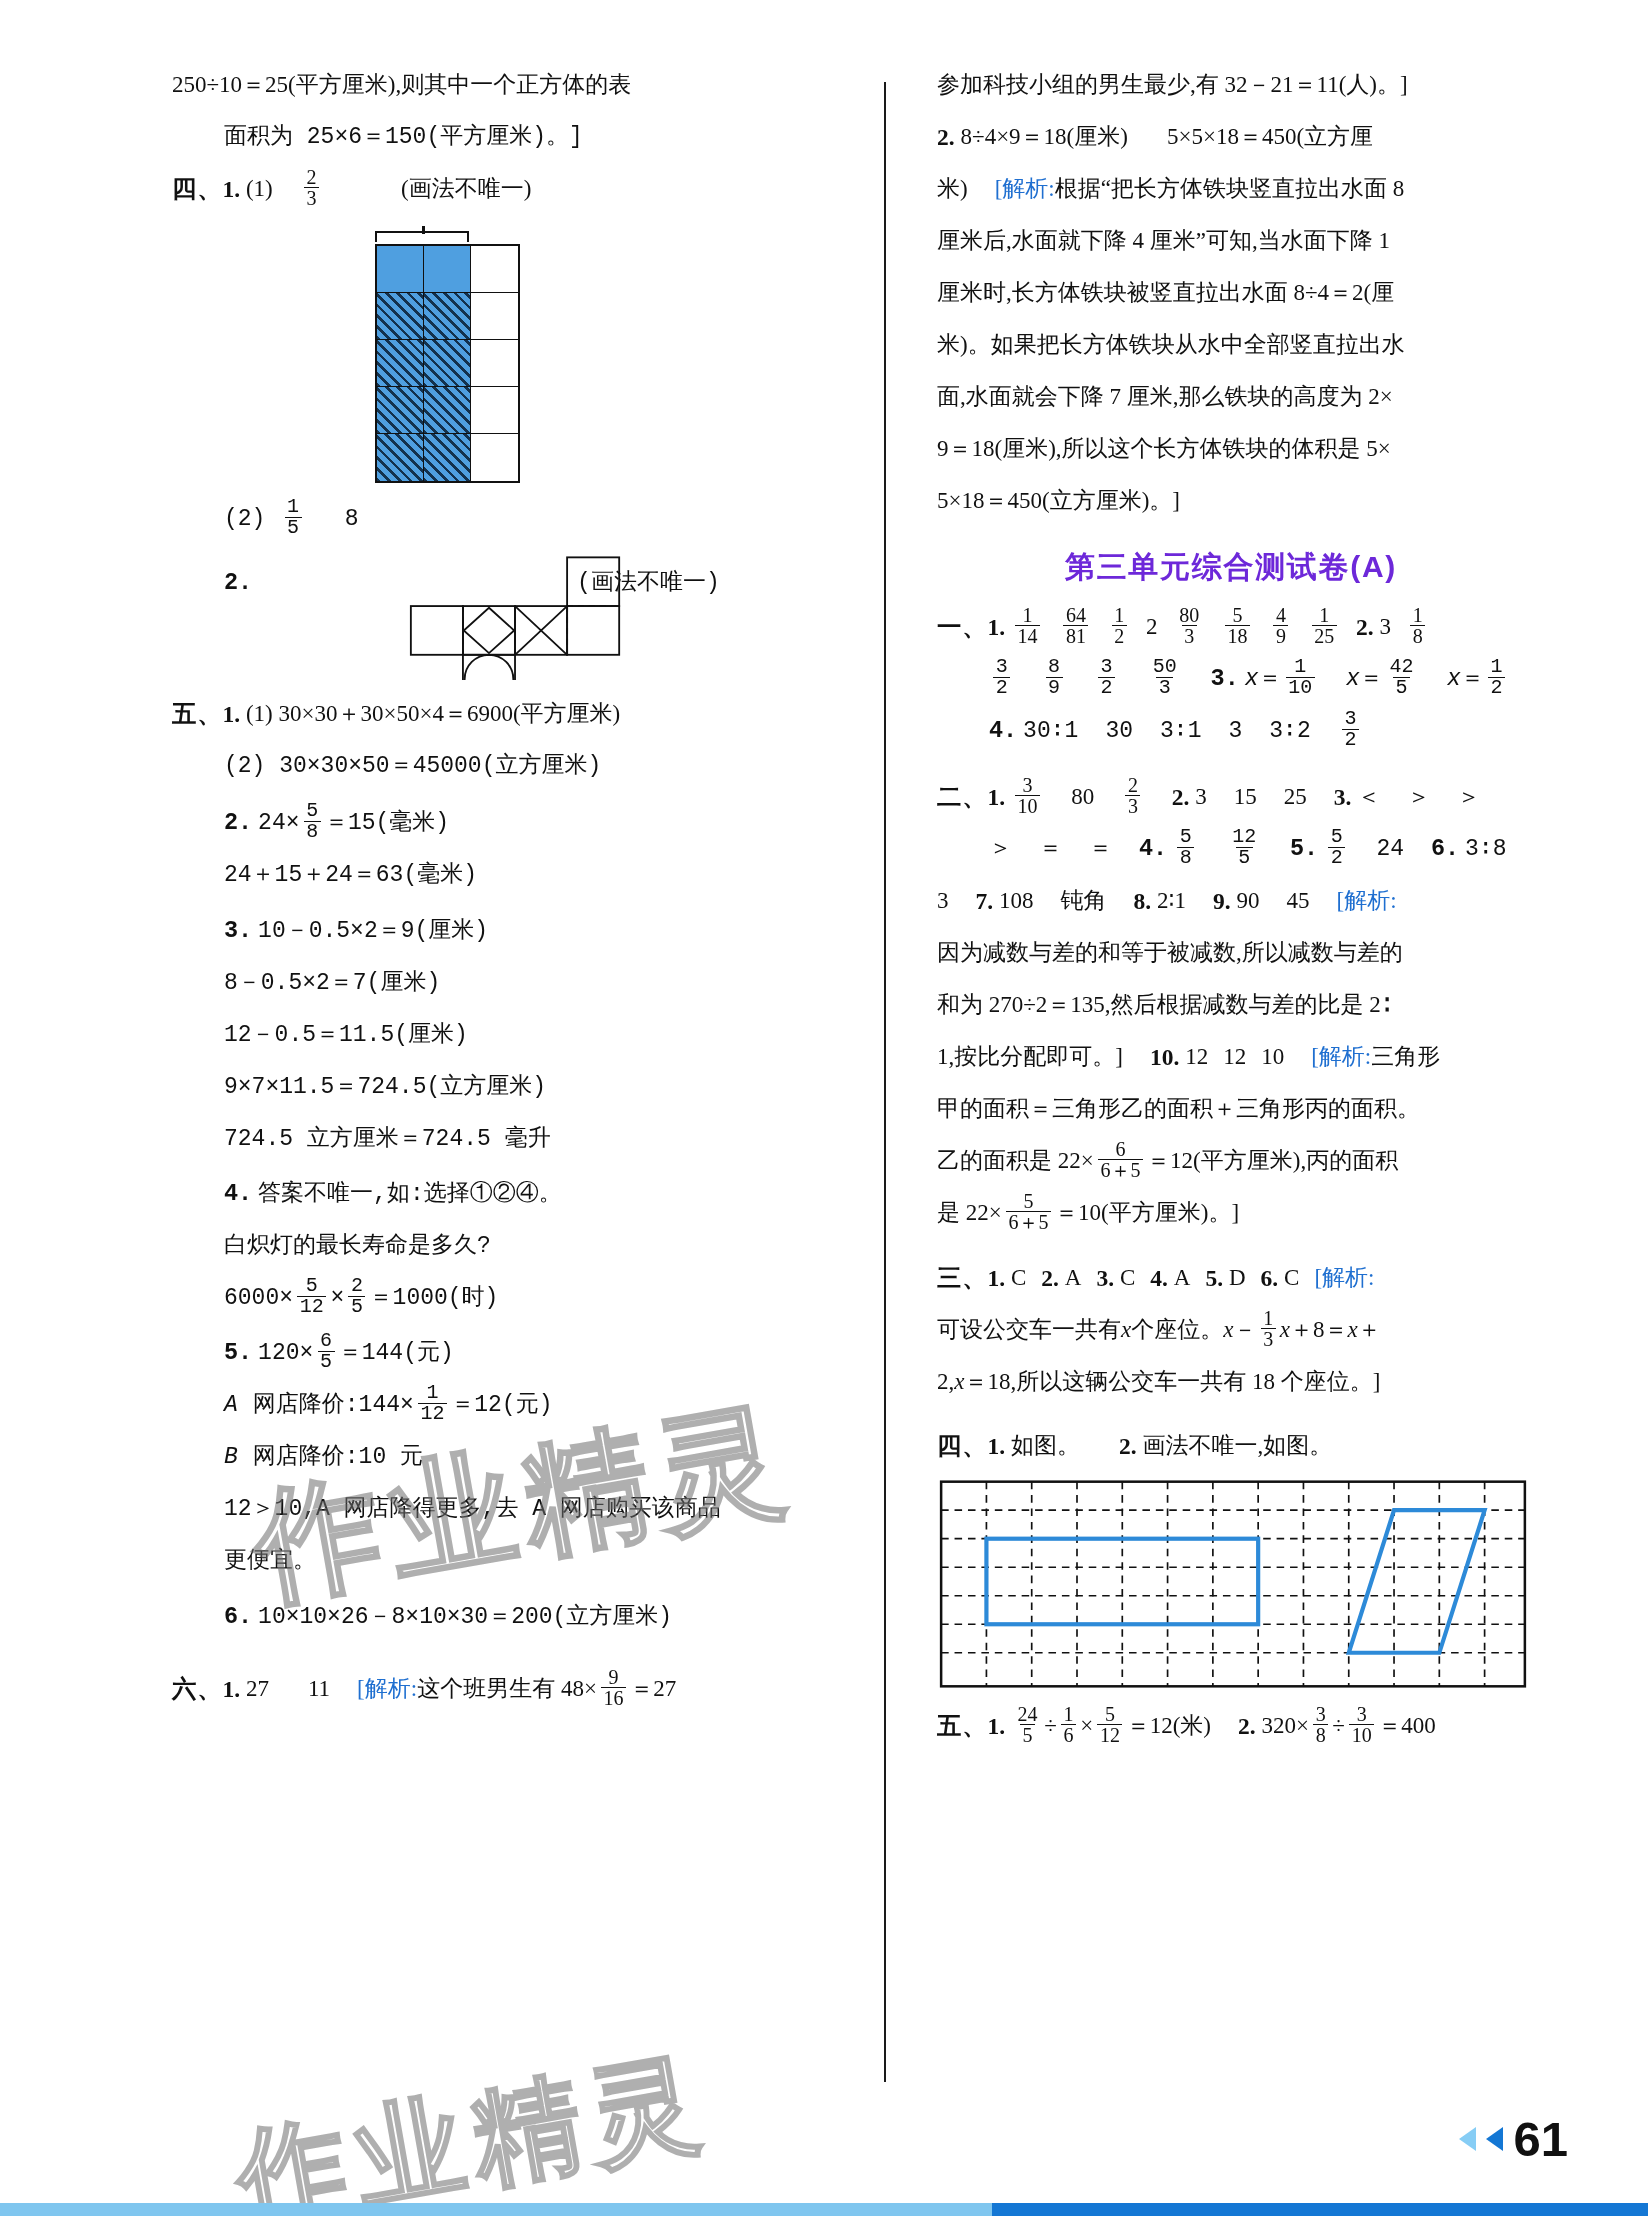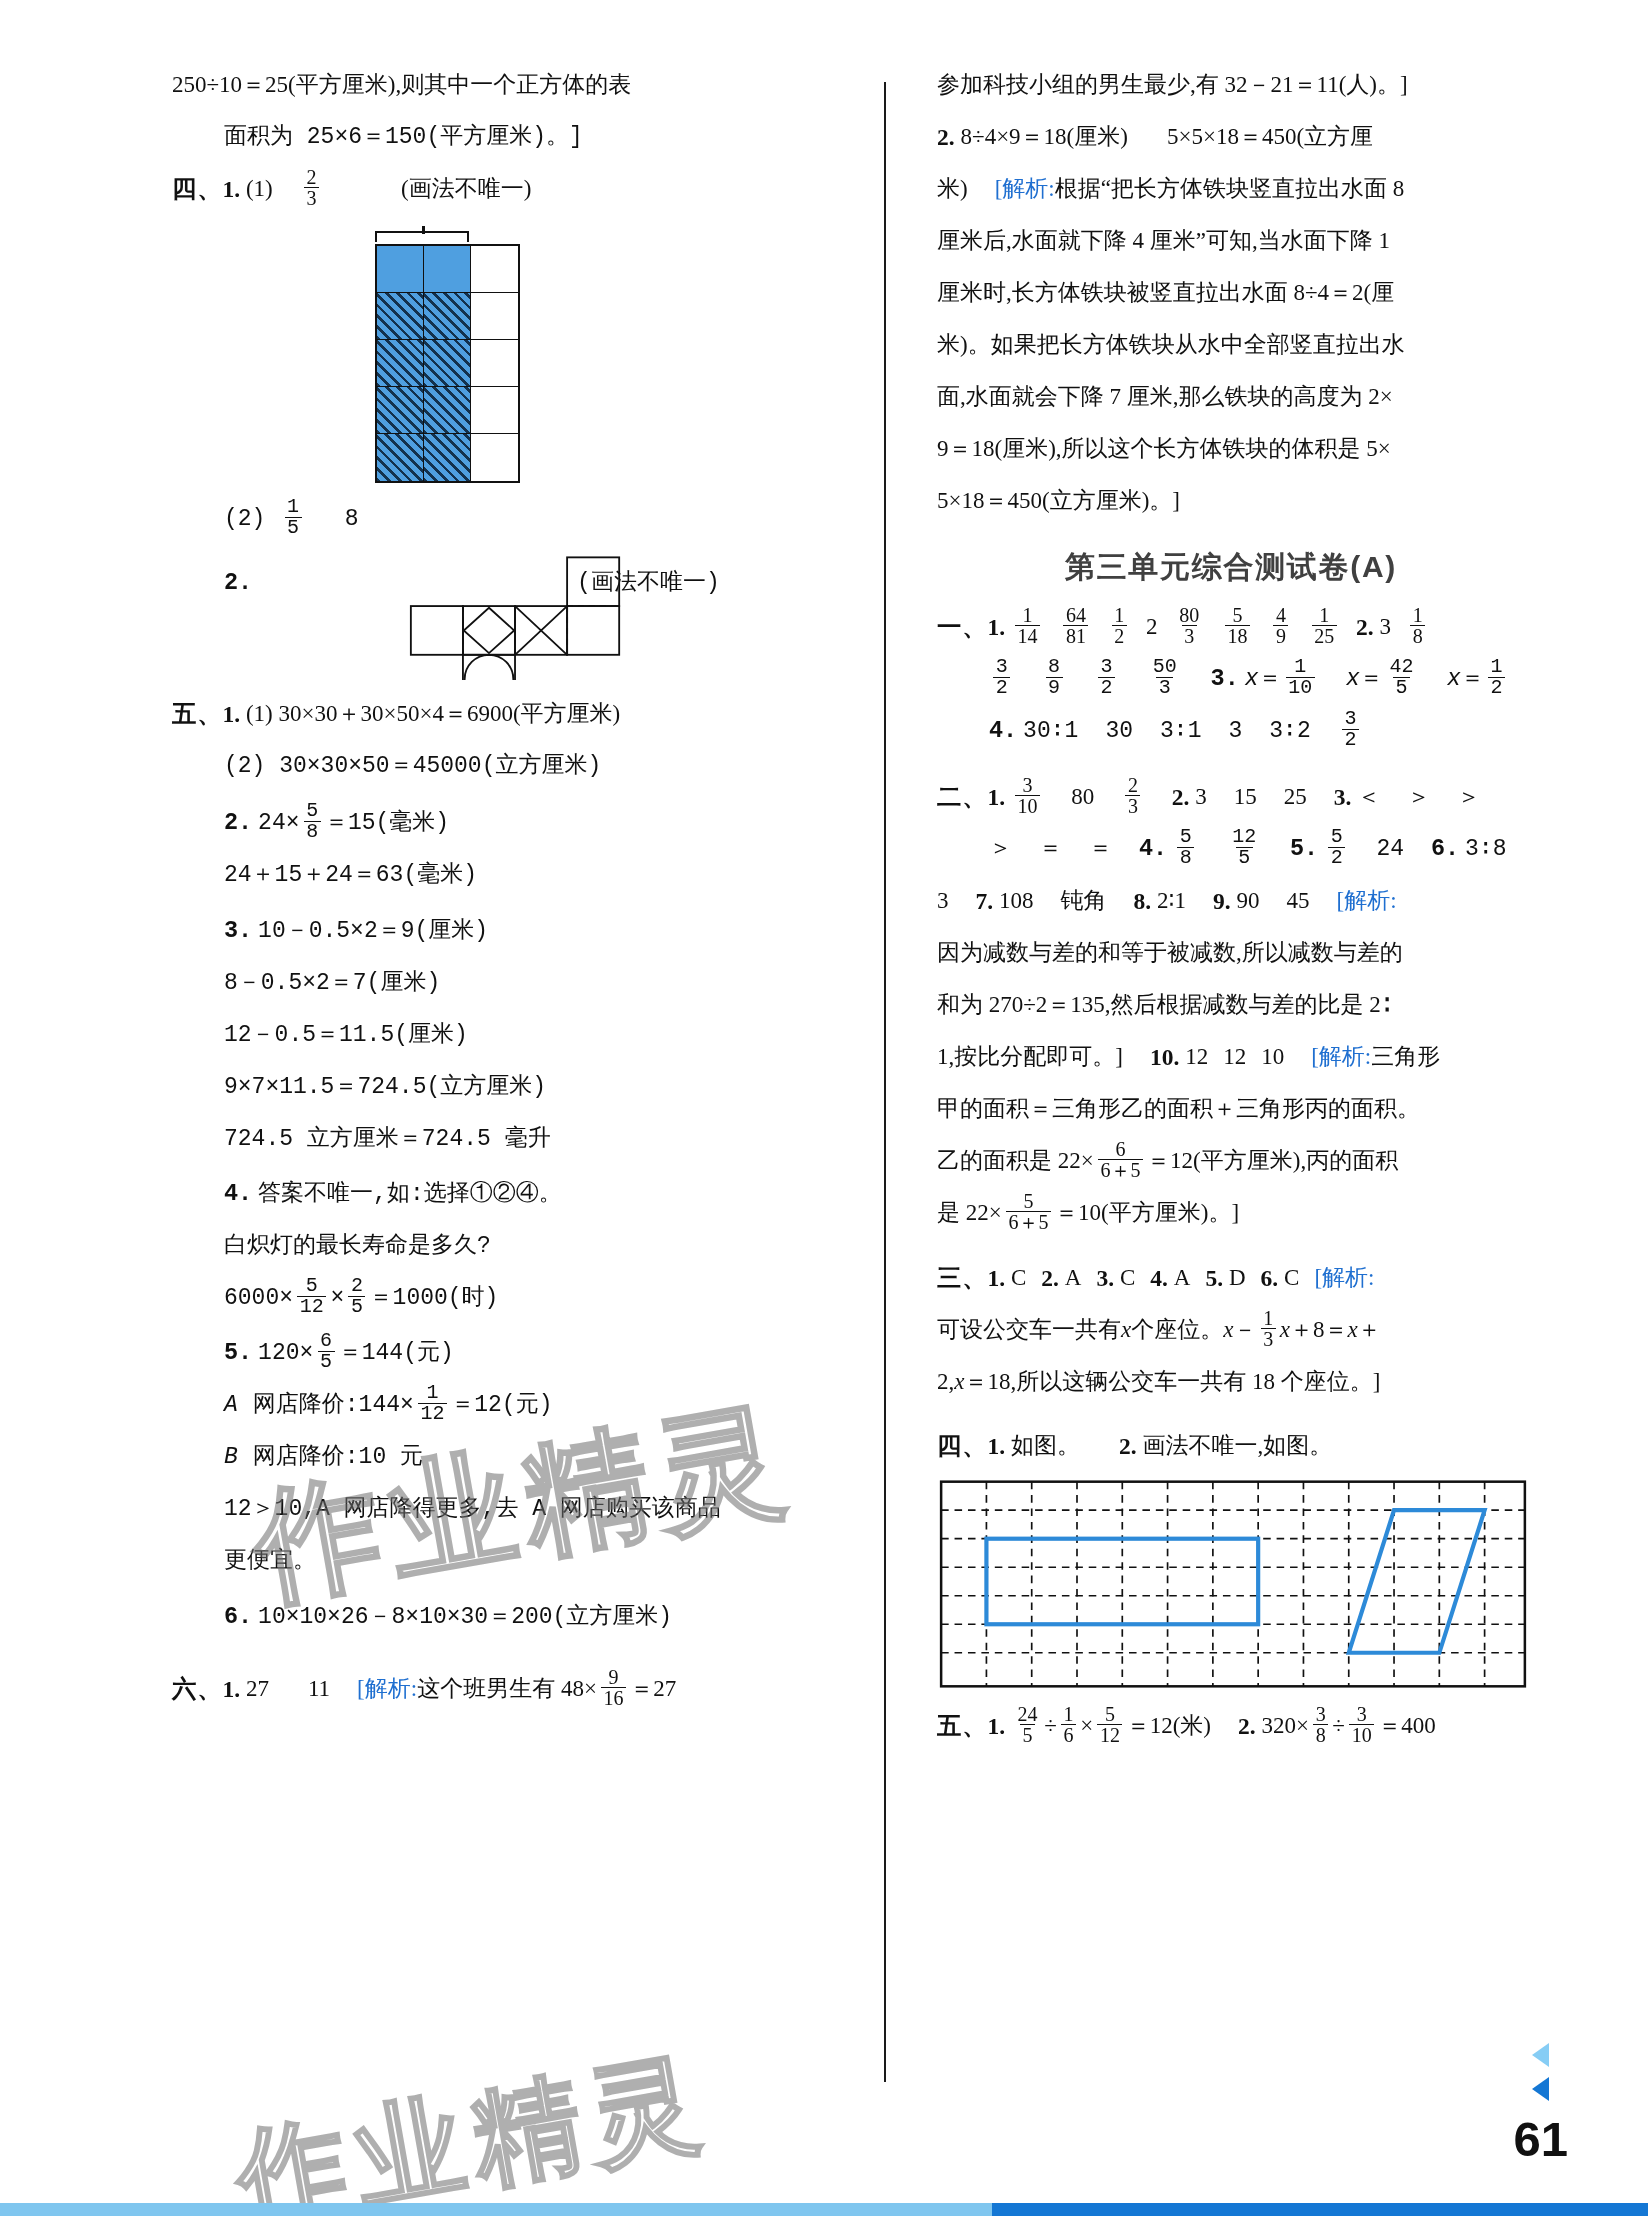--- a/index.html
+++ b/index.html
@@ -29,40 +29,40 @@
   .indent{padding-left:52px;font-family:Liberation Mono, monospace;}
   .jiexi{color:#1f6fd0;font-weight:normal;}
 
   
   .frac{display:inline-flex;flex-direction:column;align-items:center;vertical-align:middle;
         margin:0 4.2px;line-height:1;position:relative;top:-1.7px;}
   .frac .n{font-size:20px;padding:0 2.5px;}
   .frac .d{font-size:20px;padding:0 2.5px;border-top:1.7px solid #111;}
 
   
-  .unit-title{color:#404040;font-weight:bold;font-size:30px;text-align:center;
+  .unit-title{color:#6d28d9;font-weight:bold;font-size:30px;text-align:center;
     letter-spacing:1.7px;margin:20px 0 13.4px 0;font-family:"Liberation Sans",sans-serif;}
   .fracgrid{display:grid;grid-template-columns:repeat(3,47px);grid-template-rows:repeat(5,47px);
      border:2.5px solid #111;width:141px;}
   .fracgrid div{border-right:1.7px solid #111;border-bottom:1.7px solid #111;box-sizing:border-box;}
   .fracgrid div:nth-child(3n){border-right:none;}
   .fracgrid div:nth-child(n+13){border-bottom:none;}
   .cell-blue{background:#4f9fe0;}
   .cell-hatch{background:
       repeating-linear-gradient(45deg,#13314d 0 2.5px,rgba(0,0,0,0) 2.5px 7.6px),
       #4f9fe0;}
   .brace{position:absolute;left:0;top:-13.4px;width:94px;height:11.8px;
      border:2.5px solid #111;border-bottom:none;box-sizing:border-box;}
   .brace:after{content:"";position:absolute;left:50%;top:-6.7px;width:2.5px;height:7.6px;background:#111;}
 
   
   svg{display:block;}
 
   
-  .footer{position:absolute;right:80px;bottom:49px;display:flex;align-items:center;gap:10px;flex-direction:column;}
+  .footer{position:absolute;right:80px;bottom:49px;display:flex;align-items:center;gap:10px;}
   .tri{width:0;height:0;border-top:12.6px solid transparent;border-bottom:12.6px solid transparent;}
   .tri.light{border-right:17px solid #86cdf5;}
   .tri.dark{border-right:17px solid #1477d4;}
   .pagenum{font-family:"Liberation Sans",sans-serif;font-weight:bold;font-size:49px;color:#111;}
   .botbar{position:absolute;left:0;right:0;bottom:0;height:13.4px;background:#7fc6ef;}
   .botbar-dark{position:absolute;left:992px;right:0;bottom:0;height:13.4px;background:#1477d4;}
 
   
   .wm{position:absolute;font-family:"Liberation Sans",sans-serif;font-weight:bold;
     color:rgba(0,0,0,0);-webkit-text-stroke:2.5px rgba(110,110,110,.55);

